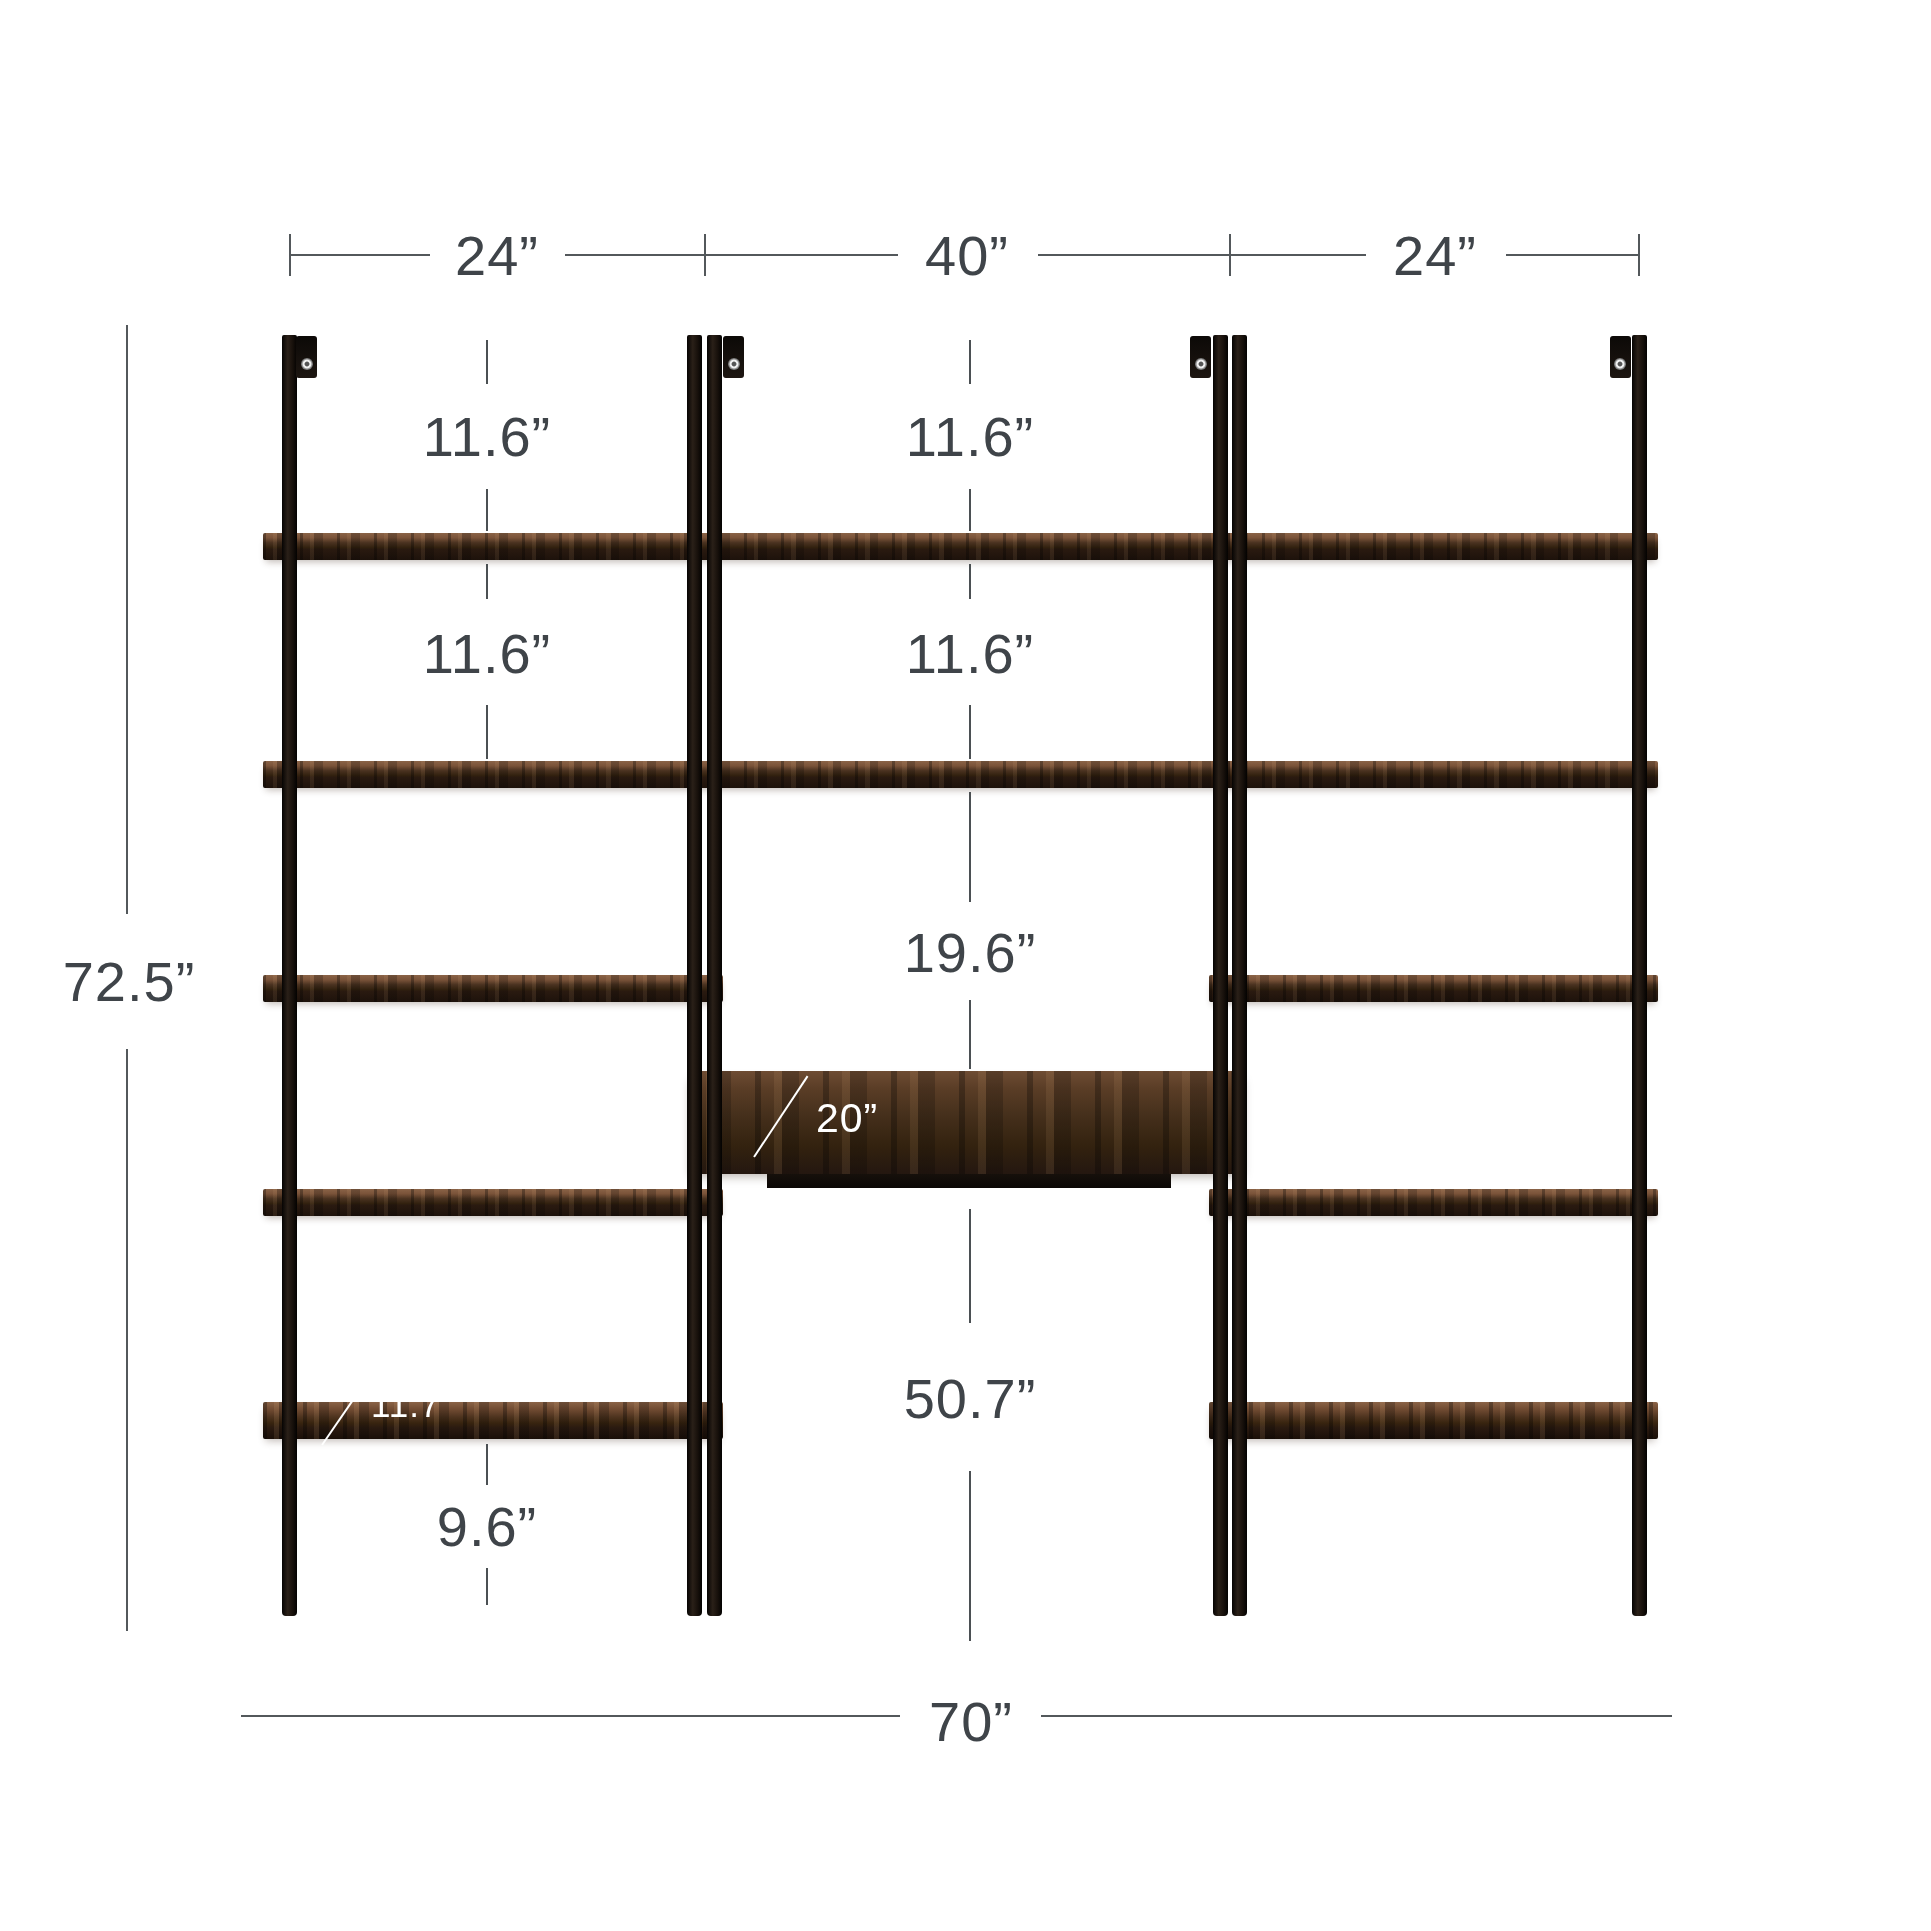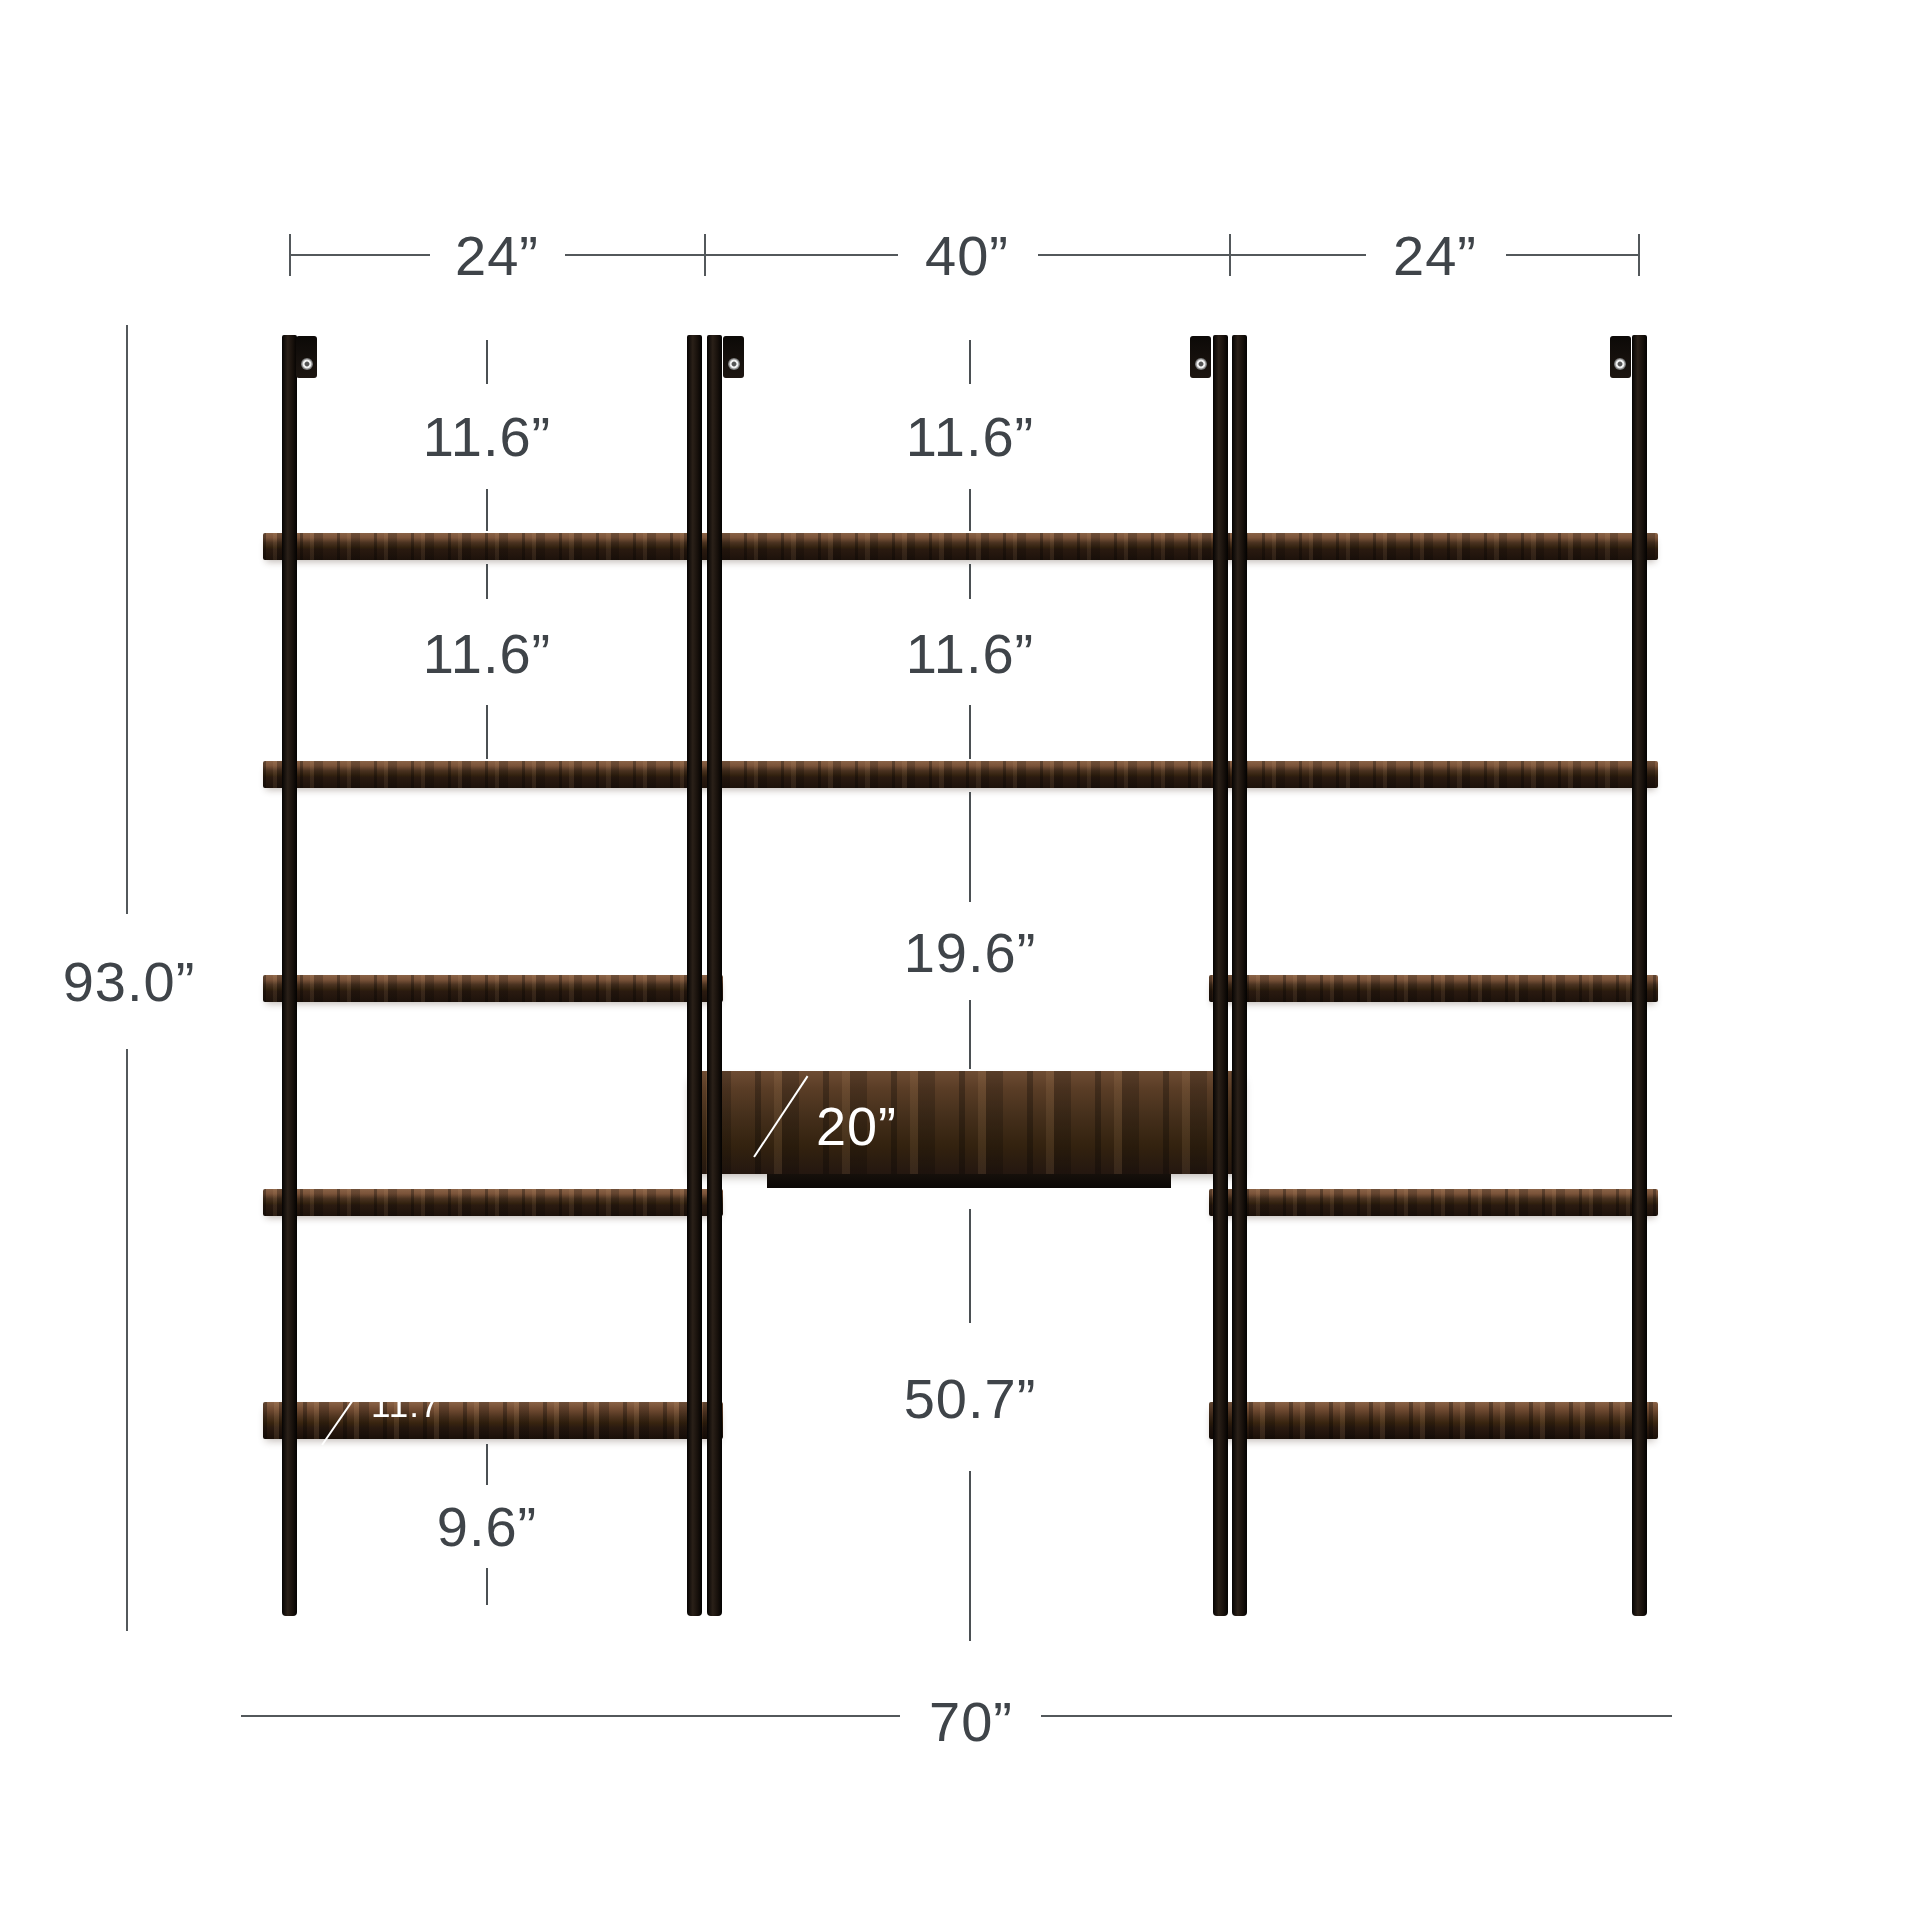--- a/index.html
+++ b/index.html
@@ -110,21 +110,21 @@
   <div class="dim-seg-h" style="left:290px;top:254px;width:140px;"></div>
   <div class="dim-seg-h" style="left:565px;top:254px;width:333px;"></div>
   <div class="dim-seg-h" style="left:1038px;top:254px;width:328px;"></div>
   <div class="dim-seg-h" style="left:1506px;top:254px;width:133px;"></div>
   <div class="dim-label" style="left:497px;top:255px;">24”</div>
   <div class="dim-label" style="left:967px;top:255px;">40”</div>
   <div class="dim-label" style="left:1435px;top:255px;">24”</div>
 
   <div class="dim-seg-v" style="left:126px;top:325px;height:589px;"></div>
   <div class="dim-seg-v" style="left:126px;top:1049px;height:582px;"></div>
-  <div class="dim-label" style="left:129px;top:981px;">93.0”</div>
+  <div class="dim-label" style="left:129px;top:981px;">72.5”</div>
 
   <div class="dim-seg-h" style="left:241px;top:1715px;width:659px;"></div>
   <div class="dim-seg-h" style="left:1041px;top:1715px;width:631px;"></div>
   <div class="dim-label" style="left:971px;top:1721px;">70”</div>
 
   <div class="leader" style="left:486px;top:340px;height:44px;"></div>
   <div class="leader" style="left:486px;top:489px;height:42px;"></div>
   <div class="leader" style="left:486px;top:564px;height:35px;"></div>
   <div class="leader" style="left:486px;top:705px;height:54px;"></div>
   <div class="leader" style="left:486px;top:1444px;height:41px;"></div>
@@ -142,16 +142,16 @@
   <div class="leader" style="left:969px;top:1209px;height:114px;"></div>
   <div class="leader" style="left:969px;top:1471px;height:170px;"></div>
   <div class="dim-label" style="left:970px;top:436px;">11.6”</div>
   <div class="dim-label" style="left:970px;top:653px;">11.6”</div>
   <div class="dim-label" style="left:970px;top:952px;">19.6”</div>
   <div class="dim-label" style="left:970px;top:1398px;">50.7”</div>
 
   <div class="diag" style="left:322px;top:1444px;width:75px;transform:rotate(-55.5deg);"></div>
   <div class="callout-label" style="left:371px;top:1385px;font-size:35px;">11.7”</div>
   <div class="diag" style="left:754px;top:1156px;width:97px;transform:rotate(-56.5deg);"></div>
-  <div class="callout-label" style="left:816px;top:1095px;font-size:54px;">20”</div>
+  <div class="callout-label" style="left:816px;top:1095px;font-size:41px;">20”</div>
 
 </div>
 
 
 </body></html>

